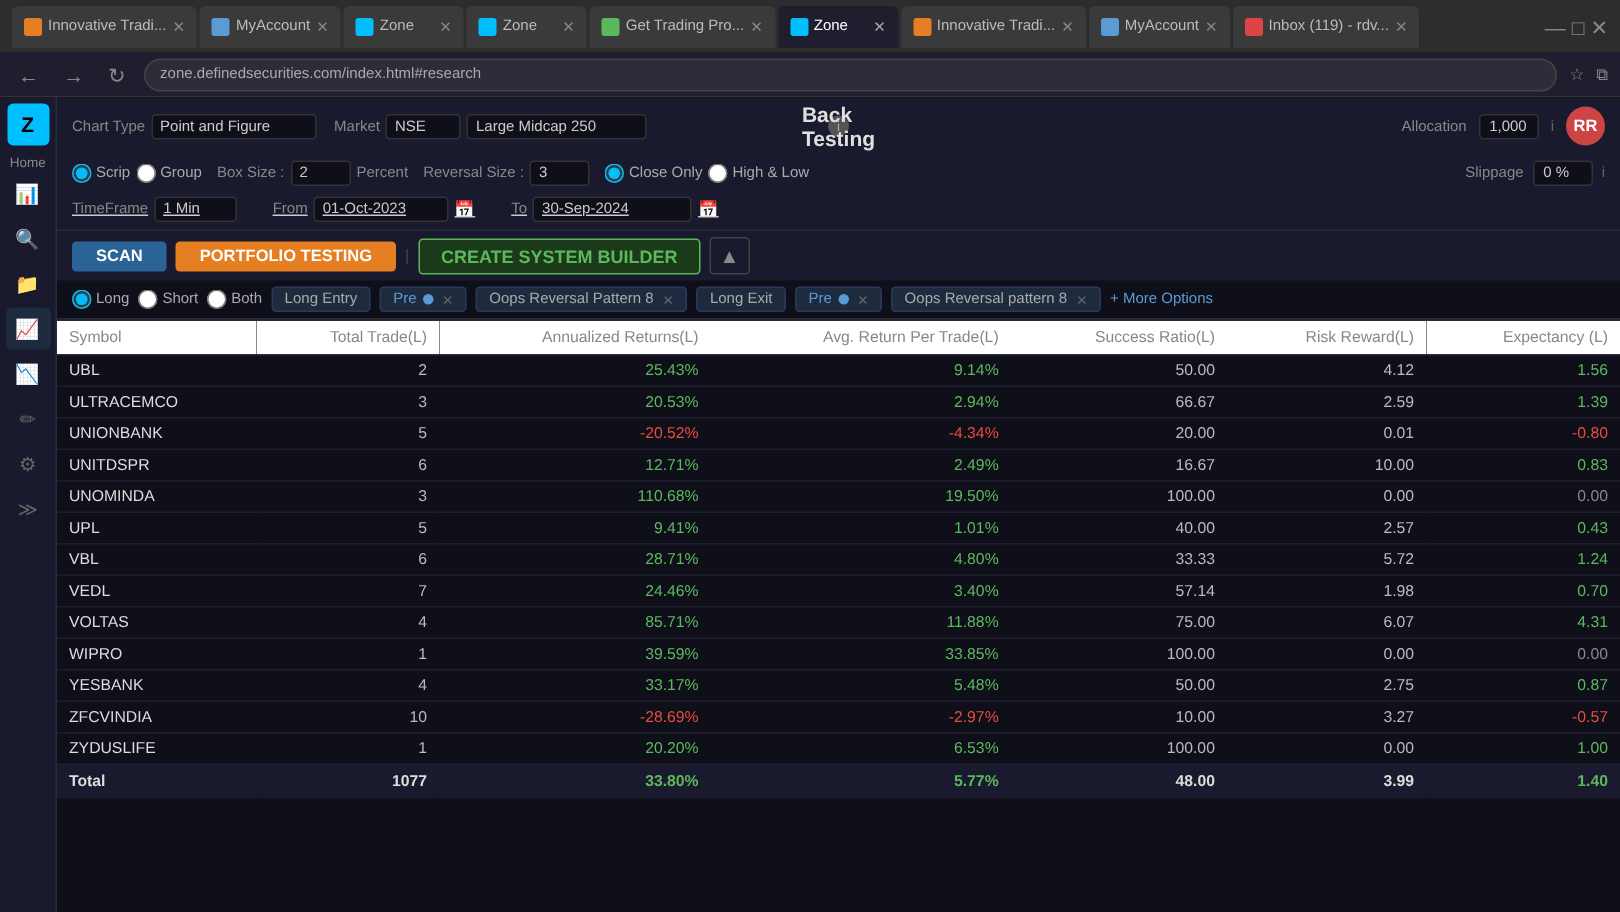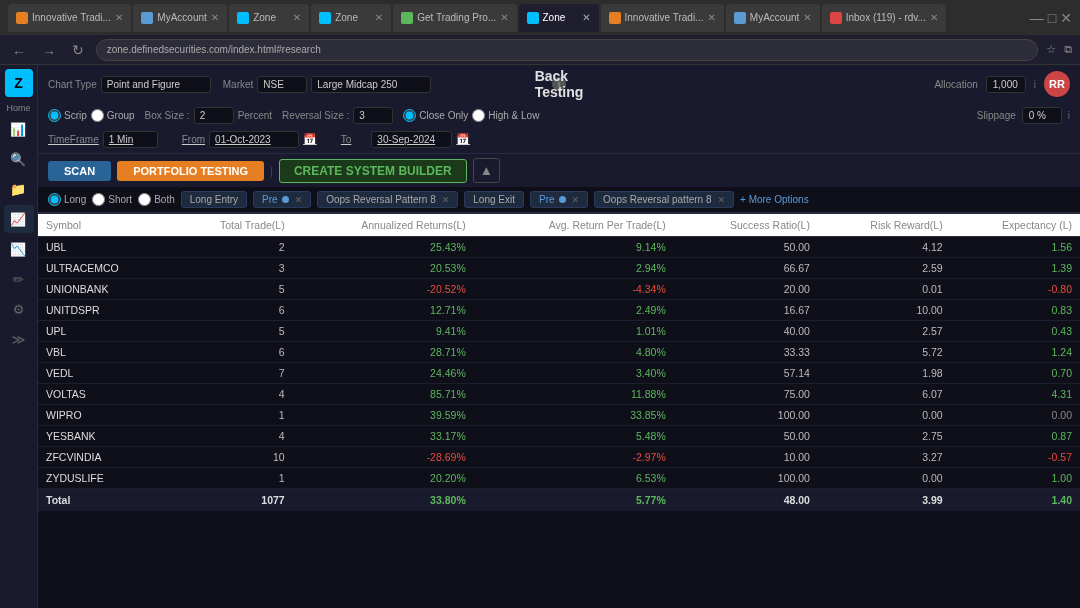--- a/index.html
+++ b/index.html
@@ -240,21 +240,21 @@
           <span class="ctrl-label">TimeFrame</span>
           <div class="ctrl-input">1 Min</div>
         </div>
         <div class="ctrl-group">
           <span class="ctrl-label">From</span>
           <div class="ctrl-input" style="width:90px;">01-Oct-2023</div>
           <span style="color:#666;cursor:pointer">📅</span>
         </div>
         <div class="ctrl-group">
           <span class="ctrl-label">To</span>
-          <div class="ctrl-input" style="width:81px;margin-left:16px;">30-Sep-2024</div>
+          <div class="ctrl-input" style="width:106px;">30-Sep-2024</div>
           <span style="color:#666;cursor:pointer">📅</span>
         </div>
       </div>
 
       <div class="btn-row">
         <button class="btn-scan">SCAN</button>
         <button class="btn-portfolio">PORTFOLIO TESTING</button>
         <span style="color:#444;">|</span>
         <button class="btn-system">CREATE SYSTEM BUILDER</button>
         <button class="btn-collapse">▲</button>
@@ -345,20 +345,29 @@
             <tr>
               <td>UNITDSPR</td>
               <td>6</td>
               <td class="positive">12.71%</td>
               <td class="positive">2.49%</td>
               <td>16.67</td>
               <td>10.00</td>
               <td class="positive">0.83</td>
             </tr>
             <tr>
+              <td>UNOMINDA</td>
+              <td>3</td>
+              <td class="positive">110.68%</td>
+              <td class="positive">19.50%</td>
+              <td>100.00</td>
+              <td>0.00</td>
+              <td class="zero">0.00</td>
+            </tr>
+            <tr>
               <td>UPL</td>
               <td>5</td>
               <td class="positive">9.41%</td>
               <td class="positive">1.01%</td>
               <td>40.00</td>
               <td>2.57</td>
               <td class="positive">0.43</td>
             </tr>
             <tr>
               <td>VBL</td>

